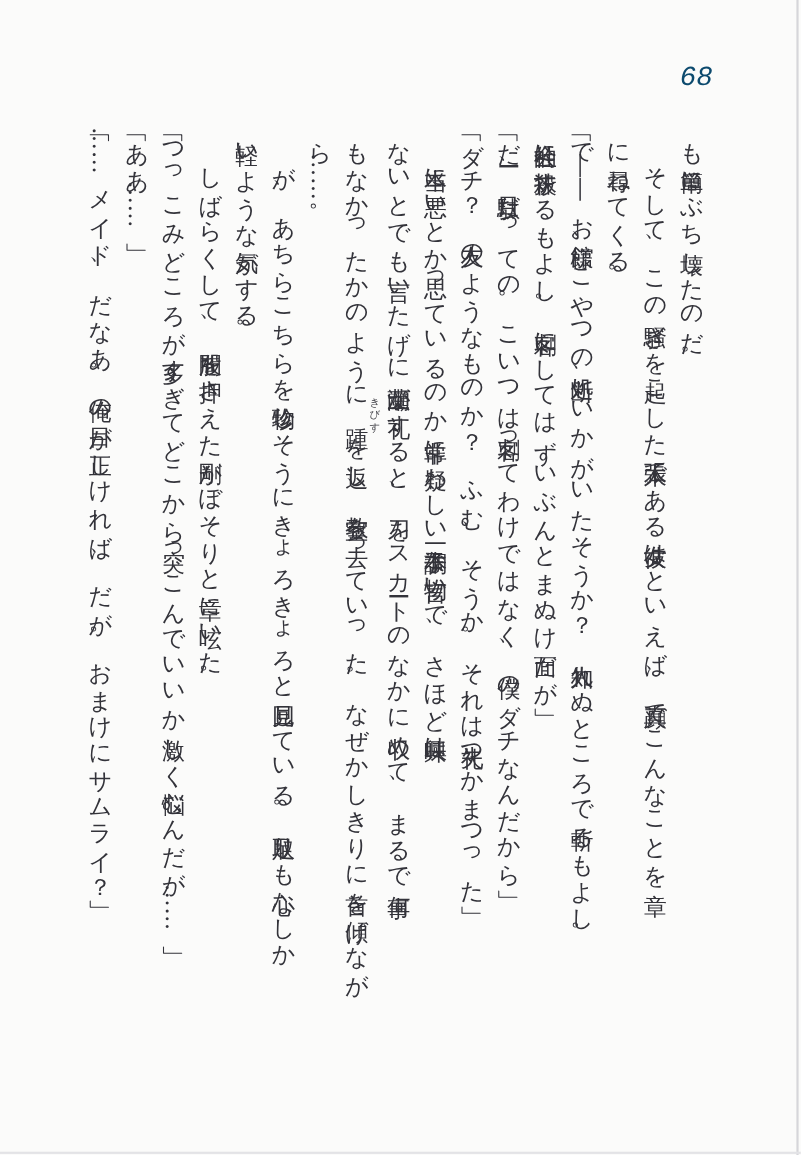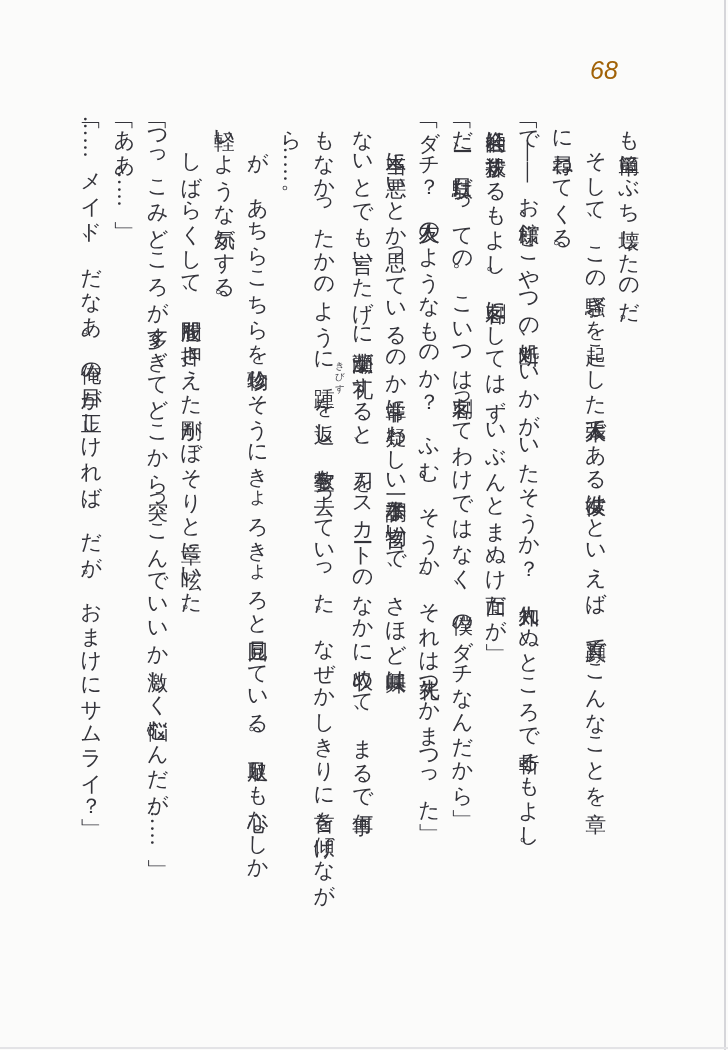--- a/index.html
+++ b/index.html
@@ -26,25 +26,25 @@
     position: absolute;
     left: 0;
     bottom: 1px;
     width: 100%;
     height: 2px;
     background: #e3e3e6;
   }
   .page-number {
     position: absolute;
     top: 56px;
-    left: 590px;
-    font-family: Liberation Sans, sans-serif;
+    left: 618px;
+    font-family: Liberation Mono, monospace;
     font-style: italic;
     font-size: 25px;
-    color: #a16207;
+    color: #0c4a6e;
   }
   .text-block {
     position: absolute;
     top: 115px;
     right: 83px;
     height: 905px;
     writing-mode: vertical-rl;
     text-orientation: mixed;
     font-size: 21px;
     letter-spacing: 0.5px;

